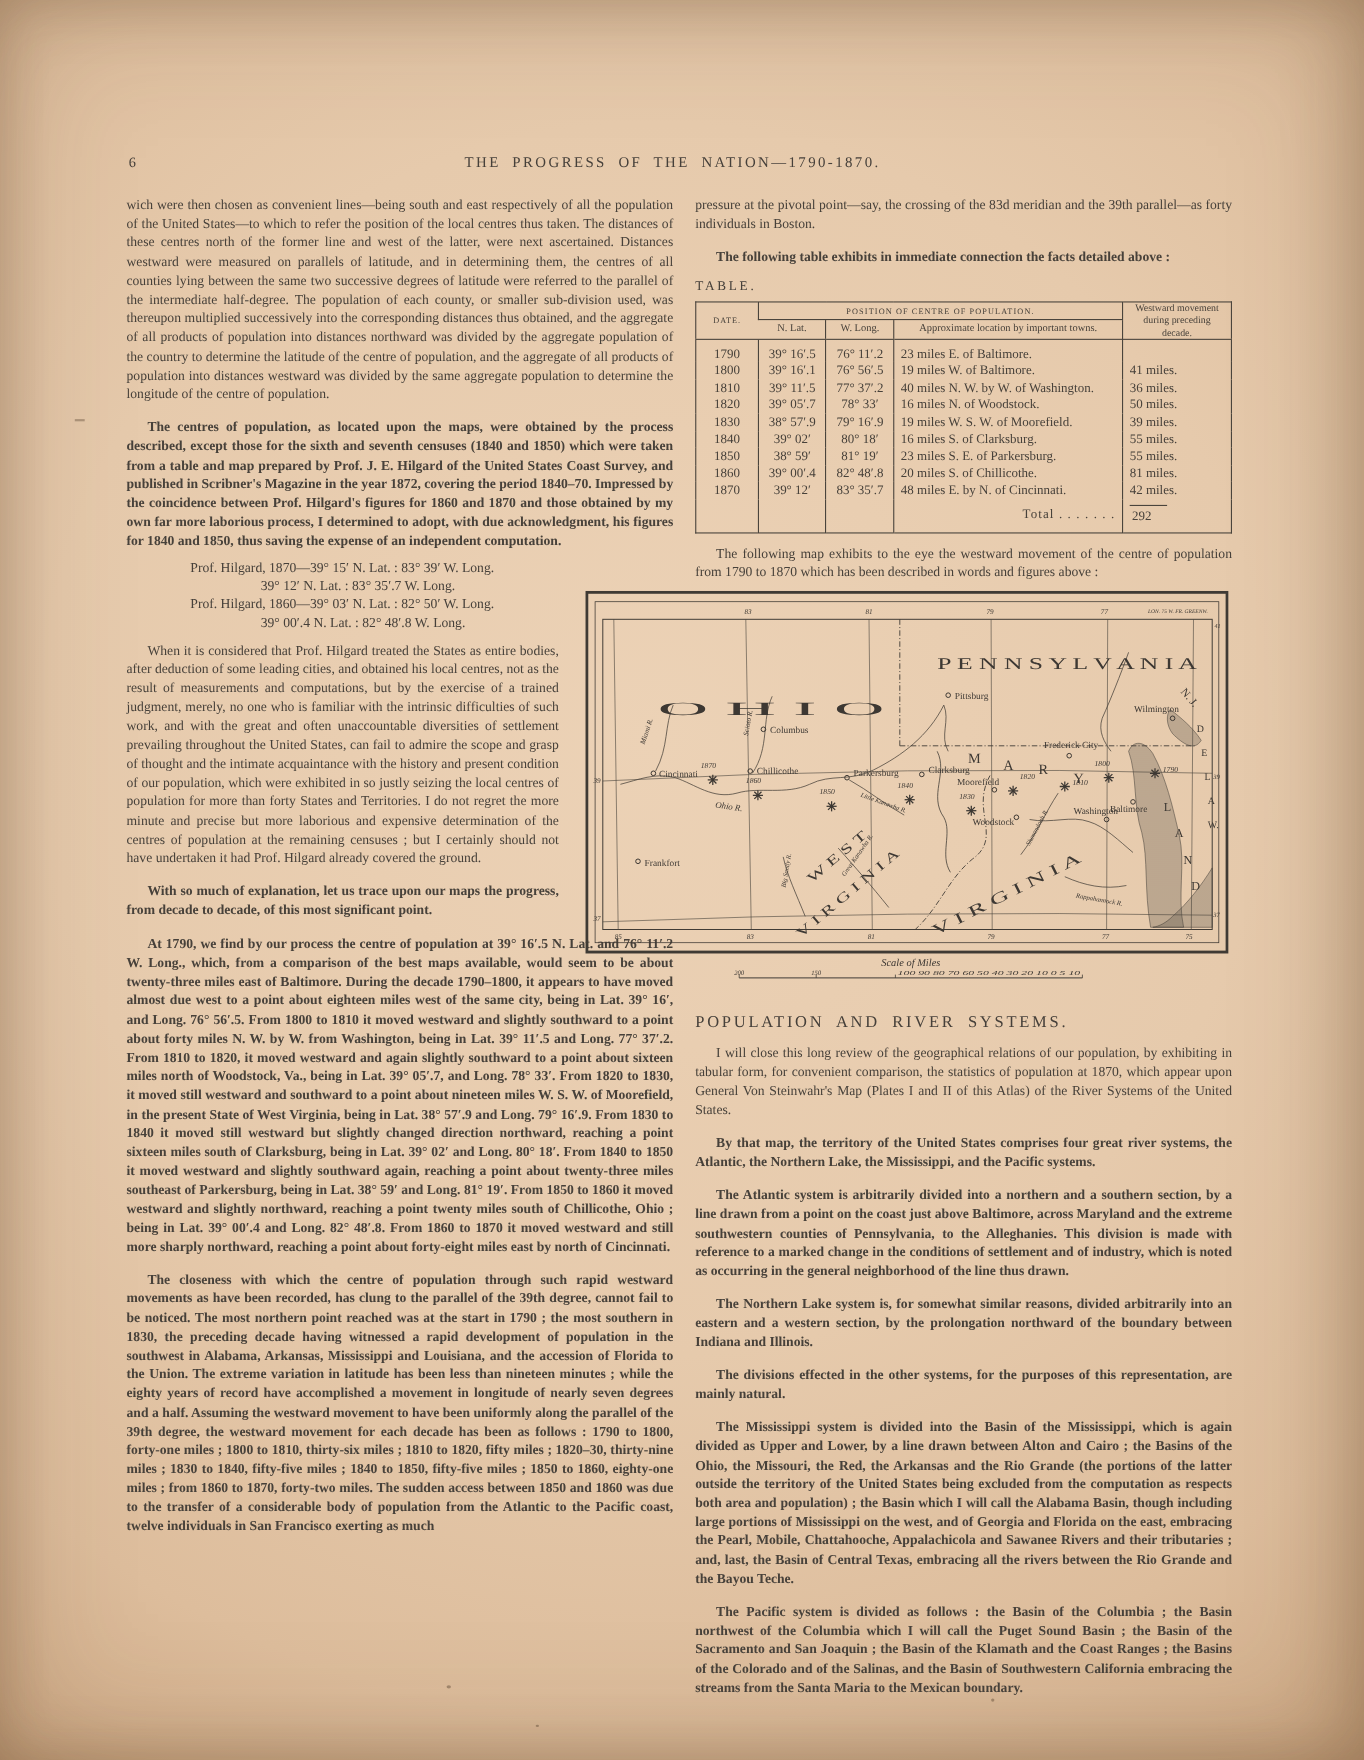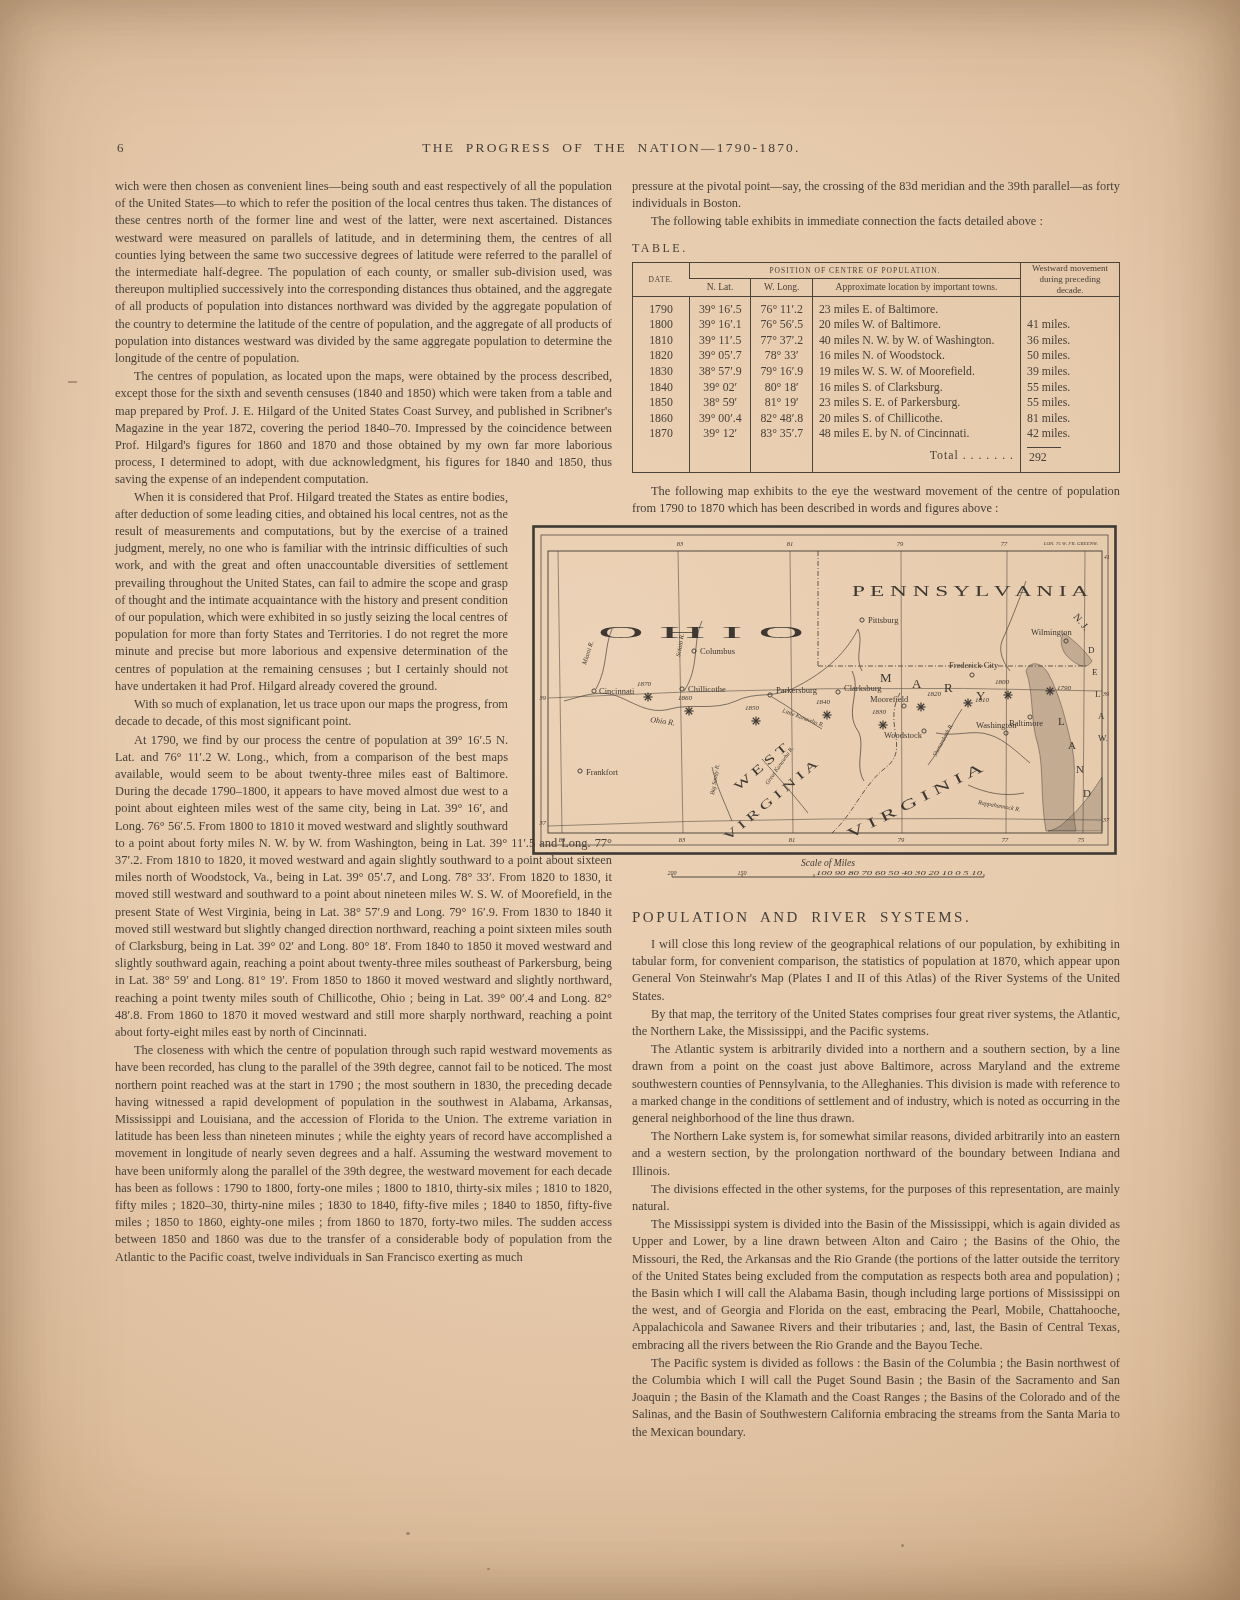--- a/index.html
+++ b/index.html
@@ -9,21 +9,21 @@
     background:radial-gradient(ellipse 90% 70% at 48% 42%, #ecd2b6 0%, #e6caac 50%, #ddbd9c 80%, #cfab87 100%);
     box-shadow:inset 0 0 120px rgba(90,60,30,.25), inset -18px 0 60px rgba(90,60,30,.18), inset 10px 0 40px rgba(90,60,30,.12);
     font-family:"Liberation Serif","DejaVu Serif",serif;color:#46403a;
   }
   .header{position:relative;width:993px;height:22px;margin-bottom:16px;}
   .page-num{position:absolute;left:2px;top:0;font-size:13px;}
   .header-title{display:block;text-align:center;font-size:13.5px;letter-spacing:2.2px;word-spacing:5px;}
   .columns{display:grid;grid-template-columns:497px 488px;column-gap:20px;width:993px;}
   p.body-text{margin:0;text-align:justify;font-size:12.4px;line-height:17.2px;color:#47413a;}
   p.indent{text-indent:19px;}
-  p.sp{margin-top:1px;}
+  p.sp{margin-top:13px;font-weight:bold;}
   .map-intrude{float:right;width:94px;height:344px;margin-left:10px;}
   .hilgard{margin:7px 0 8px 0;font-size:12.4px;line-height:16.8px;}
   .hilgard .l-a{margin-left:58px;}
   .hilgard .l-b{margin-left:122px;}
   .table-caption{font-size:12px;letter-spacing:2.5px;margin:10px 0 6px;}
   table.pop{border-collapse:collapse;border:1.2px solid #4a443c;width:100%;margin-bottom:10px;
     font-size:11.8px;color:#47413a;}
   table.pop th,table.pop td{border-left:1px solid #4a443c;padding:0 6px;}
   table.pop th:first-child,table.pop td:first-child{border-left:none;}
   table.pop thead th{border-bottom:1px solid #4a443c;font-weight:normal;vertical-align:middle;}
@@ -54,20 +54,26 @@
     <span class="page-num">6</span>
     <span class="header-title">THE PROGRESS OF THE NATION—1790-1870.</span>
   </div>
 
   <div class="columns">
 
     <div class="col">
       <p class="body-text">wich were then chosen as convenient lines—being south and east respectively of all the population of the United States—to which to refer the position of the local centres thus taken.  The distances of these centres north of the former line and west of the latter, were next ascertained.  Distances westward were measured on parallels of latitude, and in determining them, the centres of all counties lying between the same two successive degrees of latitude were referred to the parallel of the intermediate half-degree.  The population of each county, or smaller sub-division used, was thereupon multiplied successively into the corresponding distances thus obtained, and the aggregate of all products of population into distances northward was divided by the aggregate population of the country to determine the latitude of the centre of population, and the aggregate of all products of population into distances westward was divided by the same aggregate population to determine the longitude of the centre of population.</p>
       <p class="body-text indent sp">The centres of population, as located upon the maps, were obtained by the process described, except those for the sixth and seventh censuses (1840 and 1850) which were taken from a table and map prepared by Prof. J. E. Hilgard of the United States Coast Survey, and published in Scribner's Magazine in the year 1872, covering the period 1840–70.  Impressed by the coincidence between Prof. Hilgard's figures for 1860 and 1870 and those obtained by my own far more laborious process, I determined to adopt, with due acknowledgment, his figures for 1840 and 1850, thus saving the expense of an independent computation.</p>
       <div class="map-intrude"></div>
+      <div class="hilgard">
+        <div class="l-a">Prof. Hilgard, 1870—39° 15′ N. Lat. :  83° 39′ W. Long.</div>
+        <div class="l-b">39° 12′ N. Lat. :  83° 35′.7 W. Long.</div>
+        <div class="l-a">Prof. Hilgard, 1860—39° 03′ N. Lat. :  82° 50′ W. Long.</div>
+        <div class="l-b">39° 00′.4 N. Lat. :  82° 48′.8 W. Long.</div>
+      </div>
       <p class="body-text indent">When it is considered that Prof. Hilgard treated the States as entire bodies, after deduction of some leading cities, and obtained his local centres, not as the result of measurements and computations, but by the exercise of a trained judgment, merely, no one who is familiar with the intrinsic difficulties of such work, and with the great and often unaccountable diversities of settlement prevailing throughout the United States, can fail to admire the scope and grasp of thought and the intimate acquaintance with the history and present condition of our population, which were exhibited in so justly seizing the local centres of population for more than forty States and Territories.   I do not regret the more minute and precise but more laborious and expensive determination of the centres of population at the remaining censuses ; but I certainly should not have undertaken it had Prof. Hilgard already covered the ground.</p>
       <p class="body-text indent sp">With so much of explanation, let us trace upon our maps the progress, from decade to decade, of this most significant point.</p>
       <p class="body-text indent sp">At 1790, we find by our process the centre of population at 39° 16′.5 N. Lat. and 76° 11′.2 W. Long., which, from a comparison of the best maps available, would seem to be about twenty-three miles east of Baltimore.  During the decade 1790–1800, it appears to have moved almost due west to a point about eighteen miles west of the same city, being in Lat. 39° 16′, and Long. 76° 56′.5.  From 1800 to 1810 it moved westward and slightly southward to a point about forty miles N. W. by W. from Washington, being in Lat. 39° 11′.5 and Long. 77° 37′.2.  From 1810 to 1820, it moved westward and again slightly southward to a point about sixteen miles north of Woodstock, Va., being in Lat. 39° 05′.7, and Long. 78° 33′.  From 1820 to 1830, it moved still westward and southward to a point about nineteen miles W. S. W. of Moorefield, in the present State of West Virginia, being in Lat. 38° 57′.9 and Long. 79° 16′.9.  From 1830 to 1840 it moved still westward but slightly changed direction northward, reaching a point sixteen miles south of Clarksburg, being in Lat. 39° 02′ and Long. 80° 18′.  From 1840 to 1850 it moved westward and slightly southward again, reaching a point about twenty-three miles southeast of Parkersburg, being in Lat. 38° 59′ and Long. 81° 19′.  From 1850 to 1860 it moved westward and slightly northward, reaching a point twenty miles south of Chillicothe, Ohio ; being in Lat. 39° 00′.4 and Long. 82° 48′.8.  From 1860 to 1870 it moved westward and still more sharply northward, reaching a point about forty-eight miles east by north of Cincinnati.</p>
       <p class="body-text indent sp">The closeness with which the centre of population through such rapid westward movements as have been recorded, has clung to the parallel of the 39th degree, cannot fail to be noticed.  The most northern point reached was at the start in 1790 ;  the most southern in 1830, the preceding decade having witnessed a rapid development of population in the southwest in Alabama, Arkansas, Mississippi and Louisiana, and the accession of Florida to the Union.  The extreme variation in latitude has been less than nineteen minutes ; while the eighty years of record have accomplished a movement in longitude of nearly seven degrees and a half.  Assuming the westward movement to have been uniformly along the parallel of the 39th degree, the westward movement for each decade has been as follows :  1790 to 1800, forty-one miles ;  1800 to 1810, thirty-six miles ;  1810 to 1820, fifty miles ;  1820–30, thirty-nine miles ;  1830 to 1840, fifty-five miles ;  1840 to 1850, fifty-five miles ;  1850 to 1860, eighty-one miles ;  from 1860 to 1870, forty-two miles.   The sudden access between 1850 and 1860 was due to the transfer of a considerable body of population from the Atlantic to the Pacific coast, twelve individuals in San Francisco exerting as much</p>
     </div>
 
     <div class="col">
       <p class="body-text">pressure at the pivotal point—say, the crossing of the 83d meridian and the 39th parallel—as forty individuals in Boston.</p>
       <p class="body-text indent sp">The following table exhibits in immediate connection the facts detailed above :</p>
       <div class="table-caption">TABLE.</div>
@@ -90,21 +96,21 @@
               <td class="c">1790</td>
               <td class="c">39° 16′.5</td>
               <td class="c">76° 11′.2</td>
               <td class="loc">23 miles E. of Baltimore.</td>
               <td class="west"></td>
             </tr>
             <tr>
               <td class="c">1800</td>
               <td class="c">39° 16′.1</td>
               <td class="c">76° 56′.5</td>
-              <td class="loc">20 miles W. of Baltimore.</td>
+              <td class="loc">19 miles W. of Baltimore.</td>
               <td class="west">41 miles.</td>
             </tr>
             <tr>
               <td class="c">1810</td>
               <td class="c">39° 11′.5</td>
               <td class="c">77° 37′.2</td>
               <td class="loc">40 miles N. W. by W. of Washington.</td>
               <td class="west">36 miles.</td>
             </tr>
             <tr>

